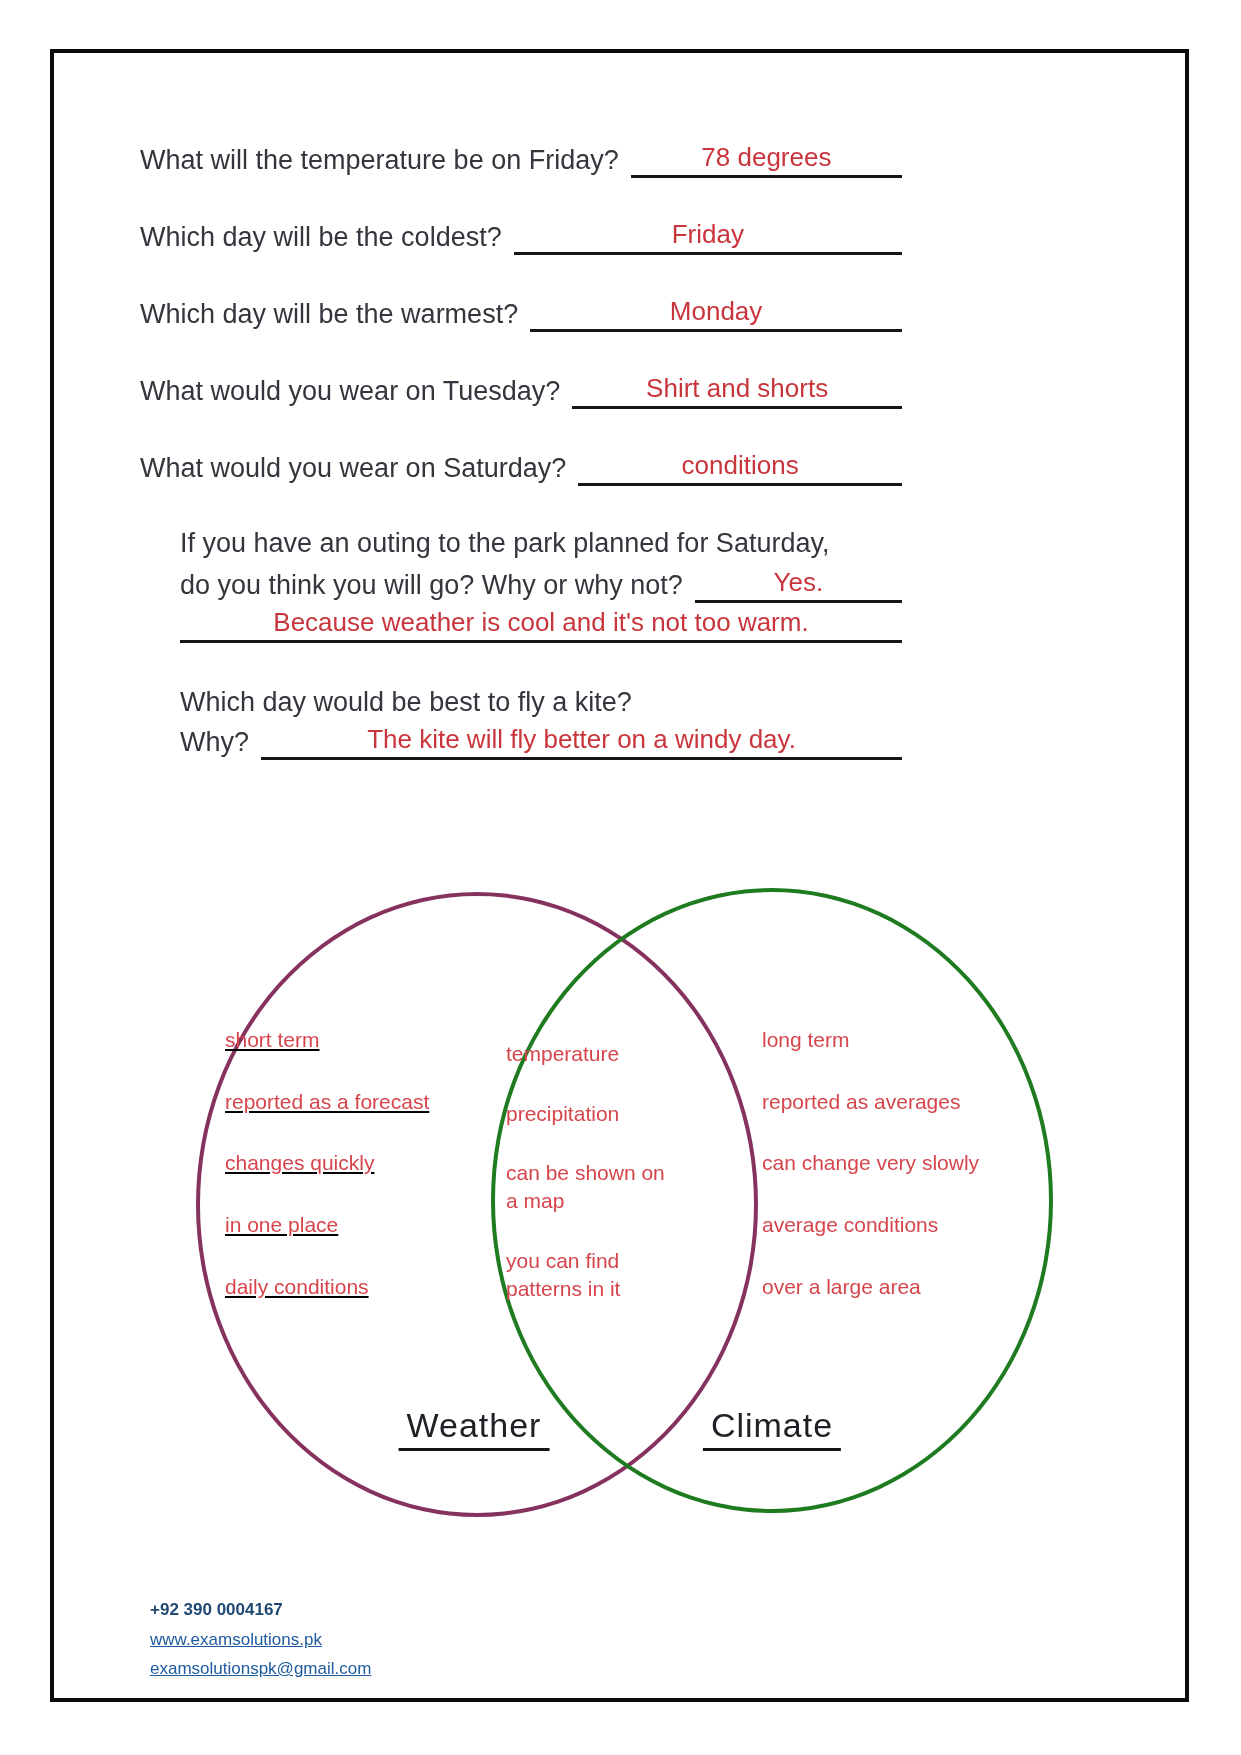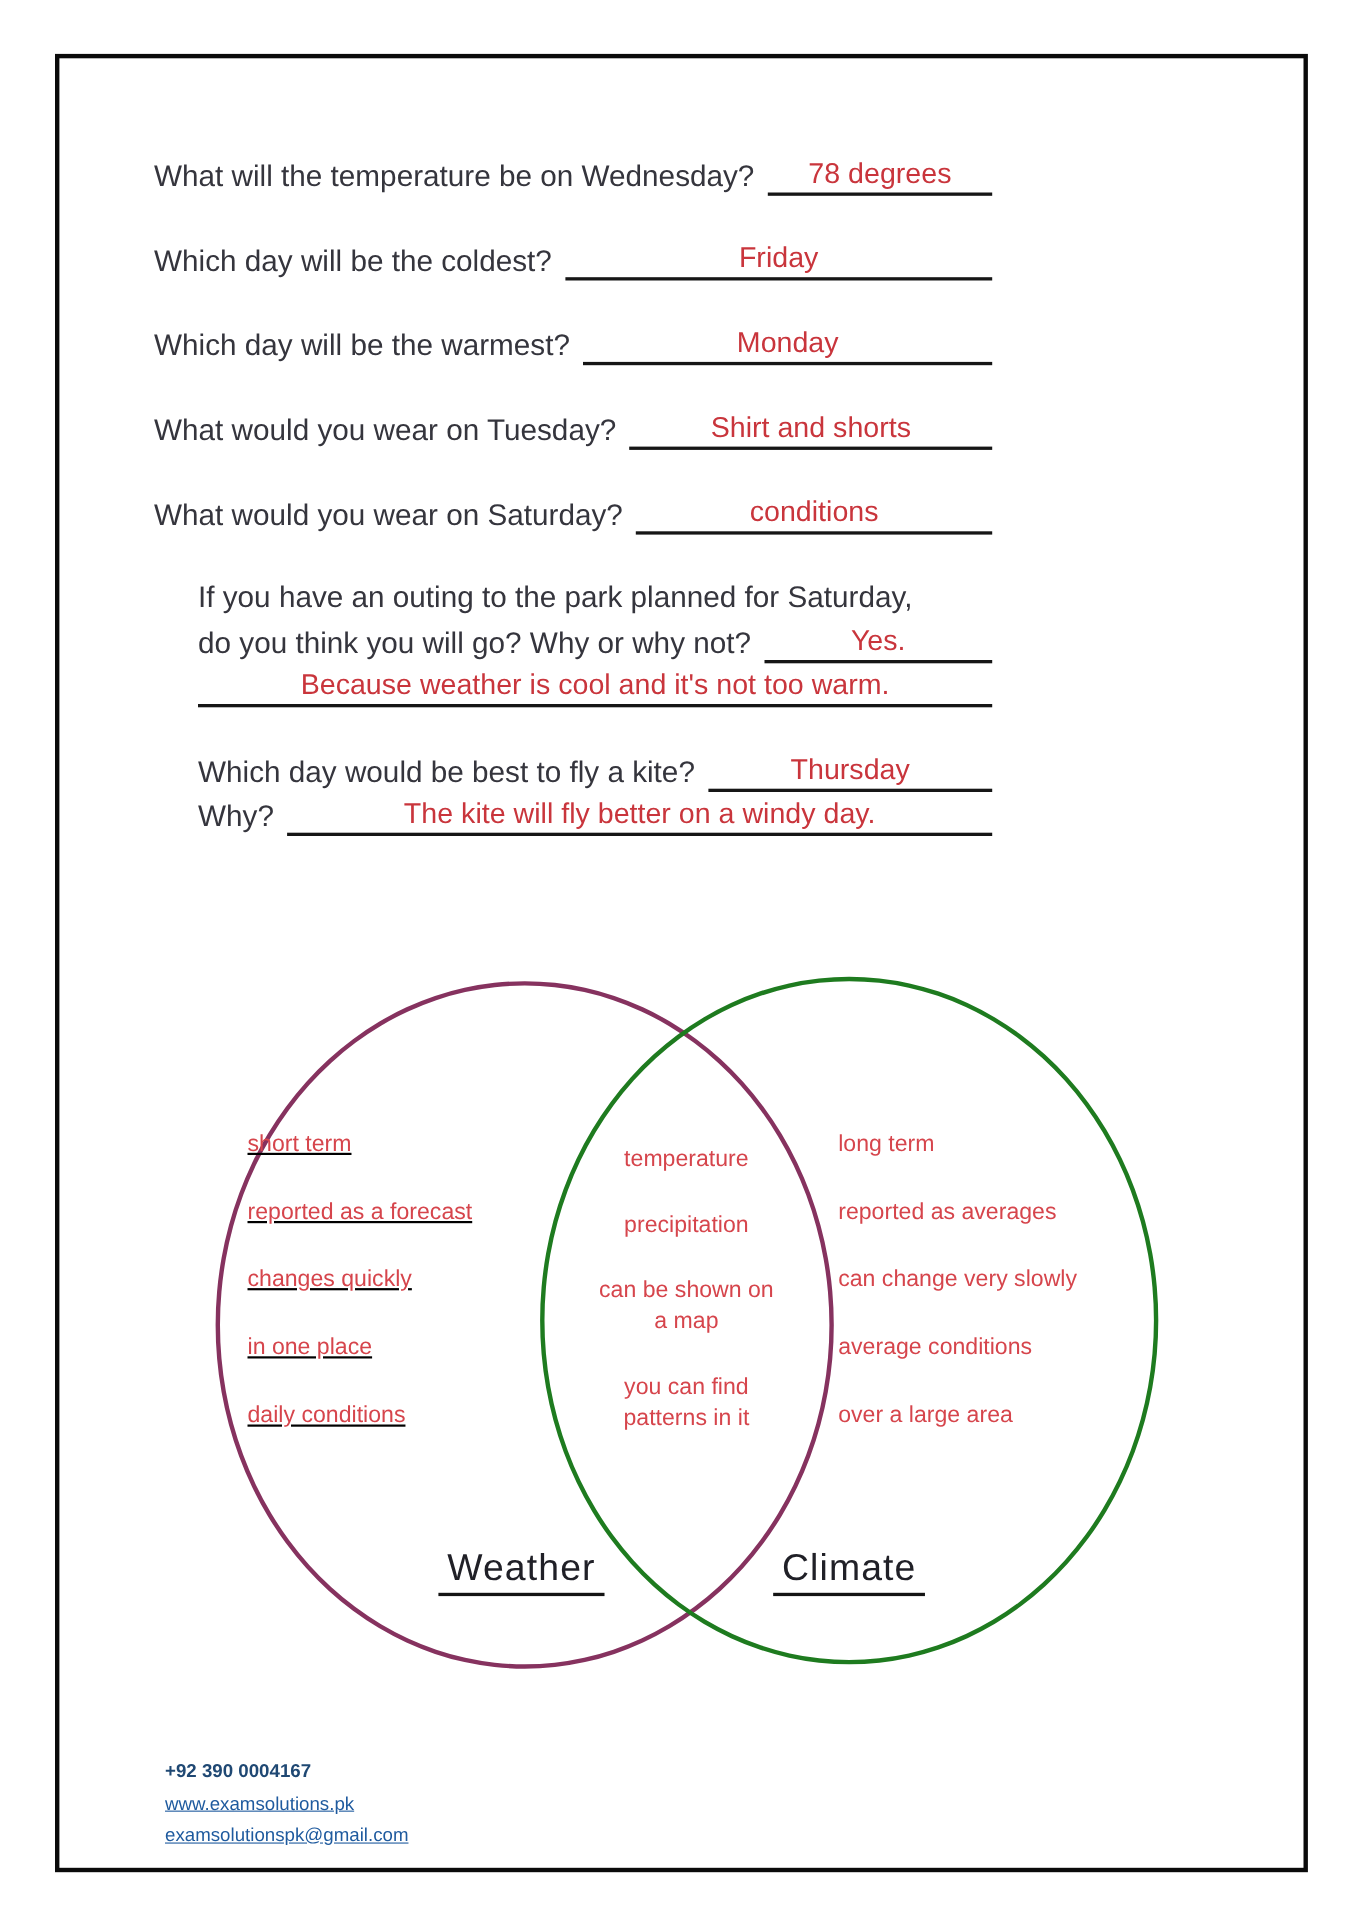--- a/index.html
+++ b/index.html
@@ -22,21 +22,21 @@
 
   
   .venn{position:absolute;left:190px;top:880px;width:880px;height:660px;}
   .circle{position:absolute;width:554px;height:617px;border:4px solid;border-radius:50%;background:transparent;}
   .circle.left{left:6px;top:12px;}
   .circle.right{left:301px;top:8px;}
   .col{position:absolute;display:flex;flex-direction:column;}
   .vitem{font-size:21px;color:#d6454c;line-height:1.32;white-space:pre-line;}
   .col-left{left:35px;top:146px;width:260px;text-align:left;text-decoration:underline;}
   .col-left .vitem{margin-bottom:34px;}
-  .col-mid{left:316px;top:160px;width:236px;text-align:center;}
+  .col-mid{left:316px;top:160px;width:236px;}
   .col-mid .vitem{margin-bottom:32px;}
   .col-right{left:572px;top:146px;width:285px;text-align:left;}
   .col-right .vitem{margin-bottom:34px;}
   .vlabel{position:absolute;top:526px;transform:translateX(-50%);font-size:34px;color:#202027;
           border-bottom:3px solid #141414;padding:0 8px 3px;letter-spacing:1px;}
   .wlabel{left:284px;}
   .clabel{left:582px;}
 
   
   .footer{position:absolute;left:150px;top:1600px;}
@@ -44,21 +44,21 @@
   .flink{display:block;font-size:17px;font-weight:normal;color:#1e5a9e;text-decoration:underline;margin-bottom:9px;cursor:pointer;}
 </style>
 </head>
 <body>
 
 <div class="frame"></div>
 
 <div class="questions">
 
   <div class="q-row">
-    <span class="q-text">What will the temperature be on Wednesday?</span>
+    <span class="q-text">What will the temperature be on Friday?</span>
     <span class="ans">
       <span class="ans-text">78 degrees</span>
     </span>
   </div>
 
   <div class="q-row">
     <span class="q-text">Which day will be the coldest?</span>
     <span class="ans">
       <span class="ans-text">Friday</span>
     </span>
@@ -96,23 +96,20 @@
     <div class="q-row">
       <span class="ans">
         <span class="ans-text">Because weather is cool and it's not too warm.</span>
       </span>
     </div>
   </div>
 
   <div class="q-block">
     <div class="q-row">
       <span class="q-text">Which day would be best to fly a kite?</span>
-      <span class="ans">
-        <span class="ans-text">Thursday</span>
-      </span>
     </div>
     <div class="q-row">
       <span class="q-text">Why?</span>
       <span class="ans">
         <span class="ans-text">The kite will fly better on a windy day.</span>
       </span>
     </div>
   </div>
 
 </div>

